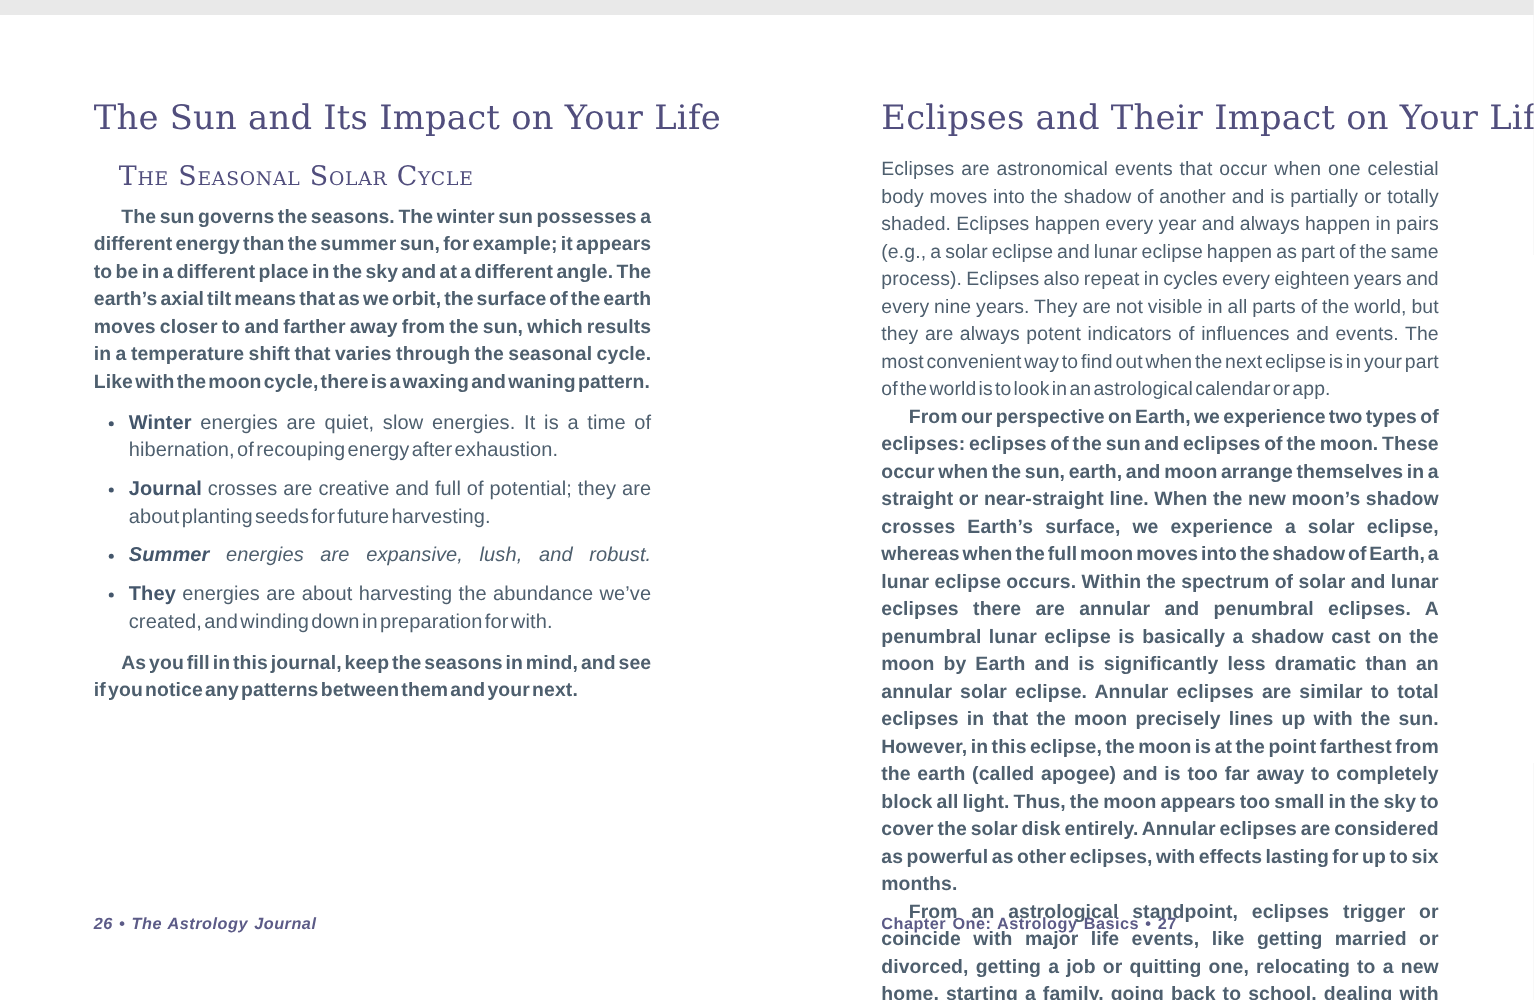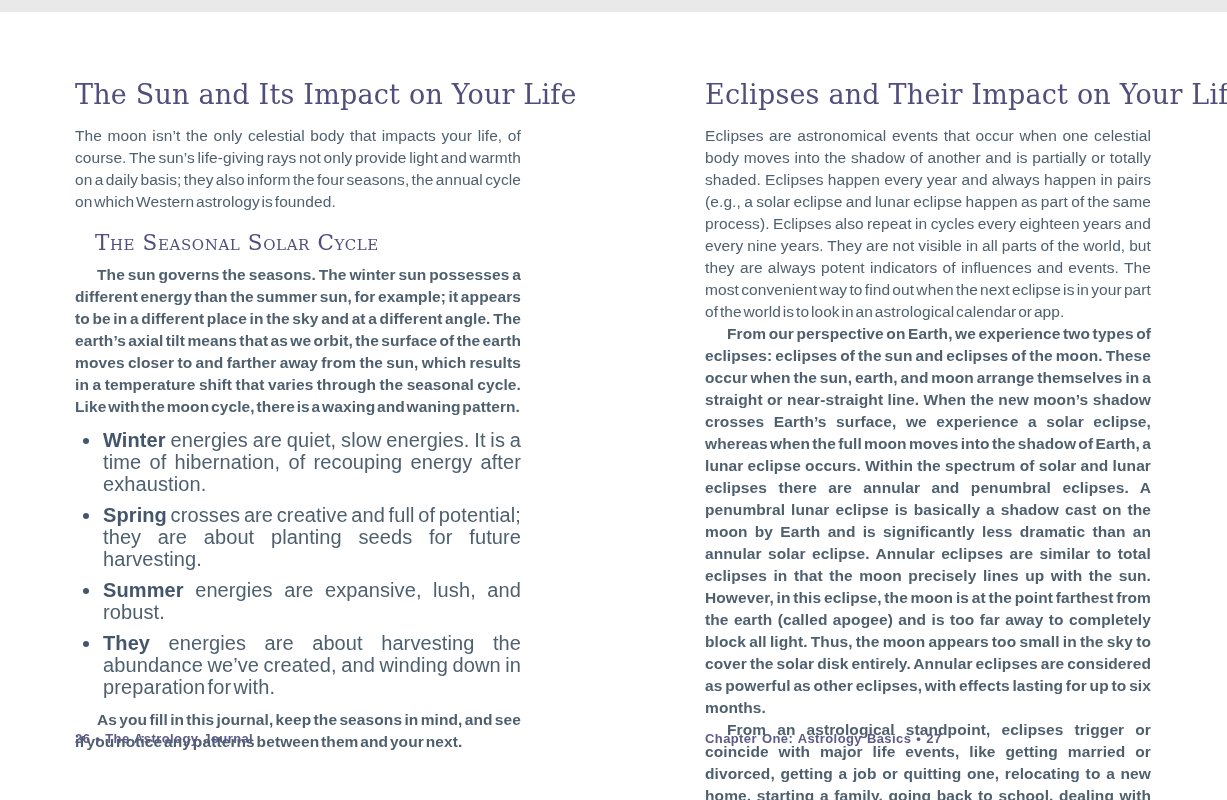--- a/index.html
+++ b/index.html
@@ -65,62 +65,61 @@
     color:var(--title);
     letter-spacing:0.6px;
     margin:17px 0 9px 20px;
   }
   ul.season-list{
     margin:11px 0 11px 0;
     padding:0 0 0 27px;
     list-style:disc outside;
   }
   ul.season-list li{
-    font-size:20px;
+    font-size:16px;
     line-height:22px;
     color:var(--body);
     text-align:justify;
     word-spacing:-0.17em;
     letter-spacing:0.1px;
     margin-bottom:9px;
     padding-left:1px;
   }
   ul.season-list li::marker{color:var(--term);}
-  ul.season-list li:nth-child(3){text-align-last:justify;}
+  ul.season-list li:nth-child(3){text-align-last:justify;font-style:italic;}
   ul.season-list li strong{color:var(--term);font-weight:bold;}
   .right .body{margin-top:0;}
   .body.justify-last{text-align-last:justify;}
   .footer{
     position:absolute;
     top:719px;
     left:0;
     right:0;
     font-size:13px;
     font-weight:bold;
     letter-spacing:0.4px;
     word-spacing:1px;
     color:var(--footer);
   }
-  .footer-left{text-align:left;}
+  .footer-left{text-align:left;font-style:italic;}
   .footer-right{text-align:left;}
 </style>
 </head>
 <body>
 
 <div class="spread">
 
   <section class="page left">
     <div class="page-inner">
       <h1 class="page-title">The Sun and Its Impact on Your Life</h1>
-      <p class="body">The moon isn’t the only celestial body that impacts your life, of course. The sun’s life-giving rays not only provide light and warmth on a daily basis; they also inform the four seasons, the annual cycle on which Western astrology is founded.</p>
       <h2 class="section-heading">The Seasonal Solar Cycle</h2>
       <p class="body indent">The sun governs the seasons. The winter sun possesses a different energy than the summer sun, for example; it appears to be in a different place in the sky and at a different angle. The earth’s axial tilt means that as we orbit, the surface of the earth moves closer to and farther away from the sun, which results in a temperature shift that varies through the seasonal cycle. Like with the moon cycle, there is a waxing and waning pattern.</p>
       <ul class="season-list" id="season-list">
           <li><strong>Winter</strong><span> energies are quiet, slow energies. It is a time of hibernation, of recouping energy after exhaustion.</span></li>
-          <li><strong>Spring</strong><span> crosses are creative and full of potential; they are about planting seeds for future harvesting.</span></li>
+          <li><strong>Journal</strong><span> crosses are creative and full of potential; they are about planting seeds for future harvesting.</span></li>
           <li><strong>Summer</strong><span> energies are expansive, lush, and robust.</span></li>
           <li><strong>They</strong><span> energies are about harvesting the abundance we’ve created, and winding down in preparation for with.</span></li>
         </ul>
       <p class="body indent">As you fill in this journal, keep the seasons in mind, and see if you notice any patterns between them and your next.</p>
     </div>
     <div class="footer footer-left">26 • The Astrology Journal</div>
   </section>
 
   <section class="page right">
     <div class="page-inner">

